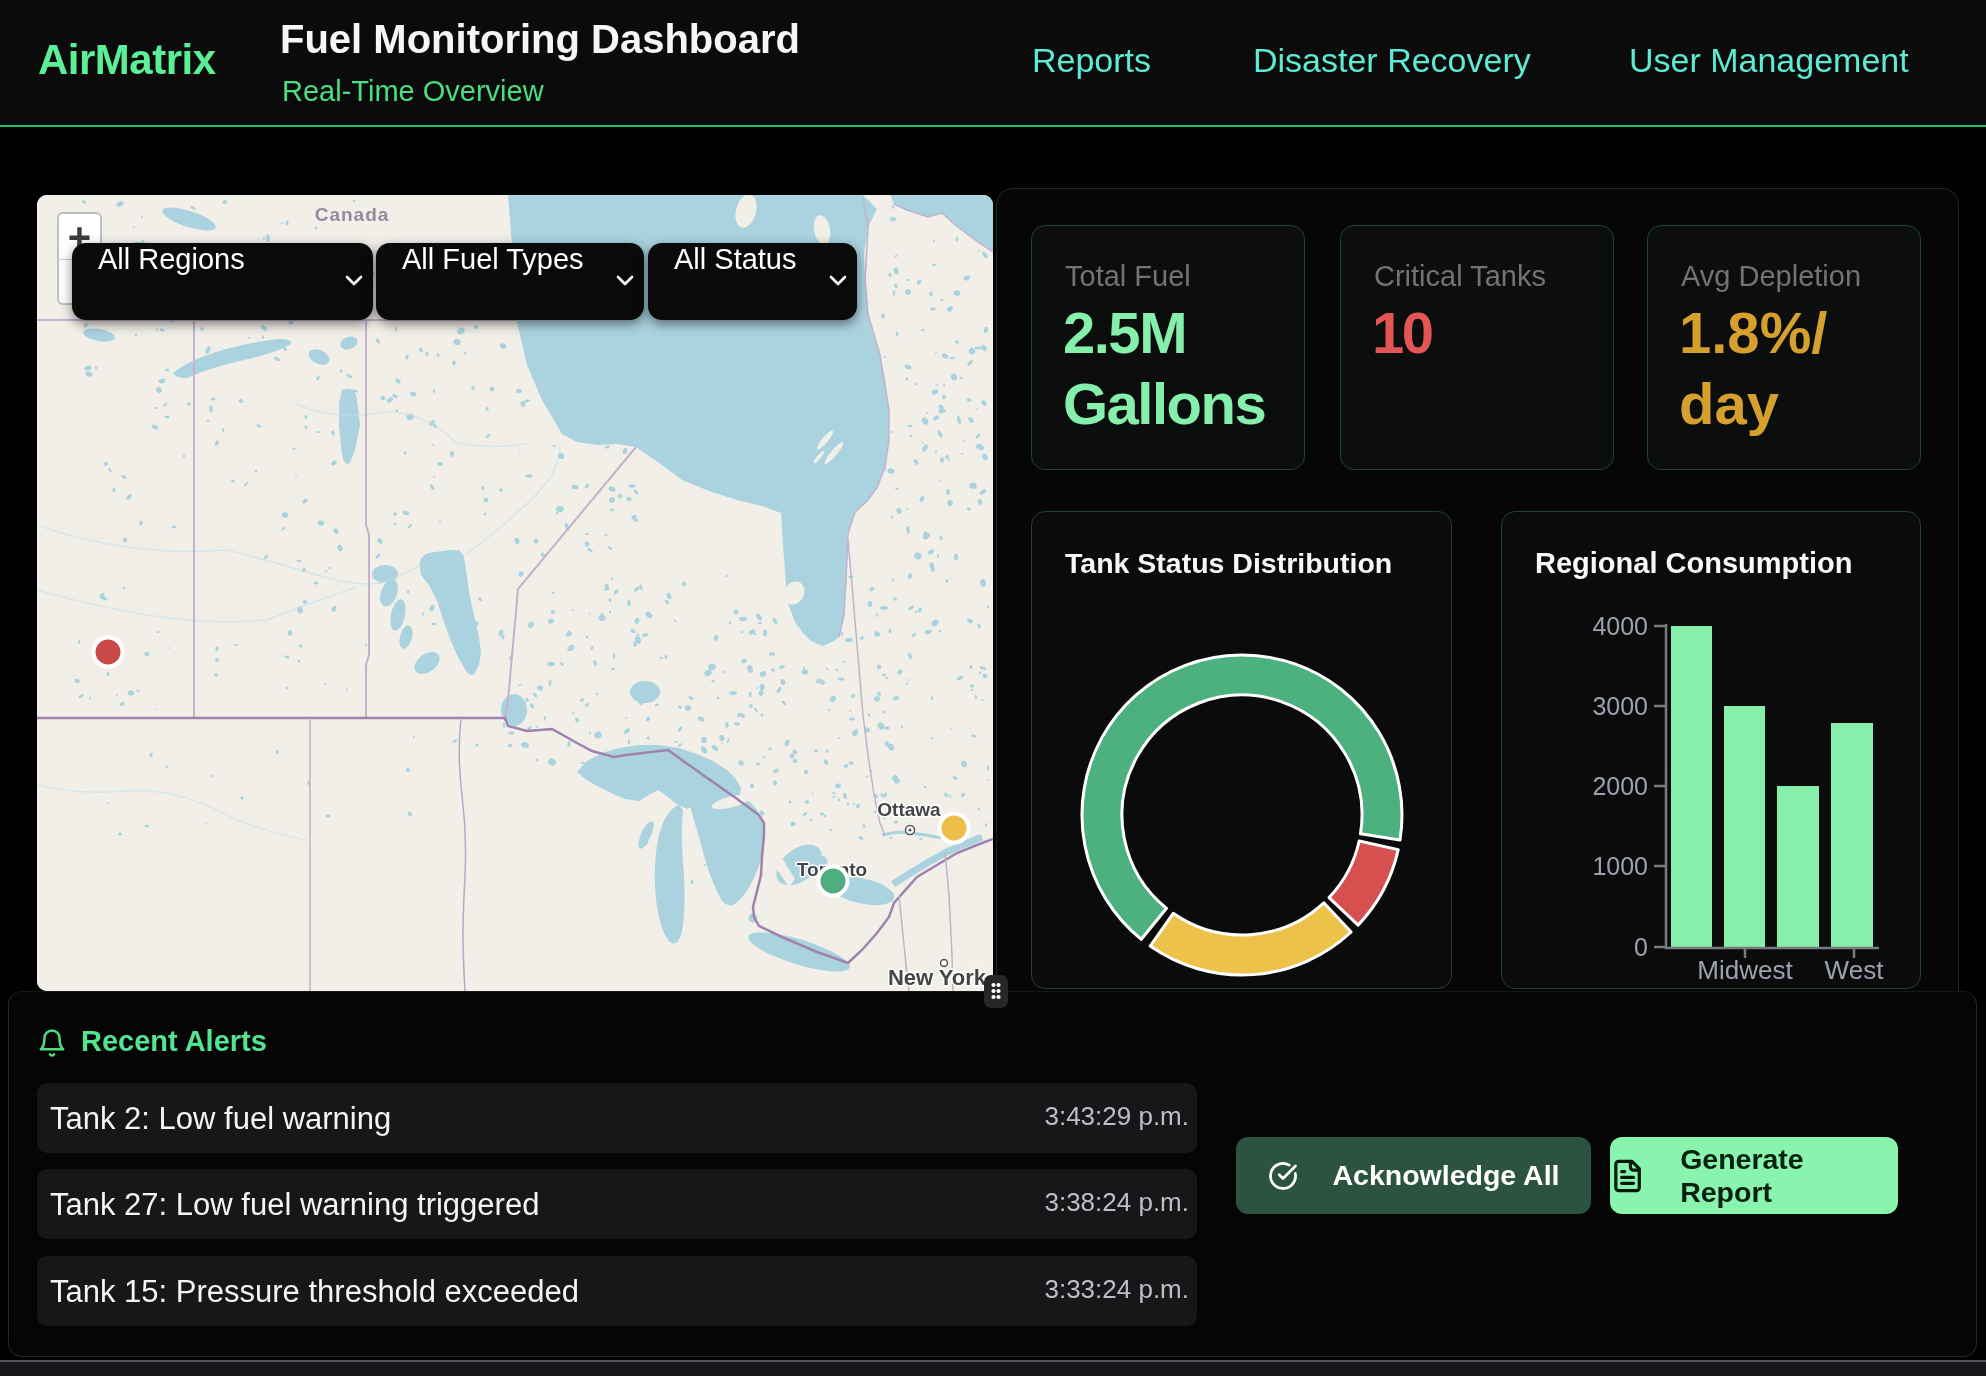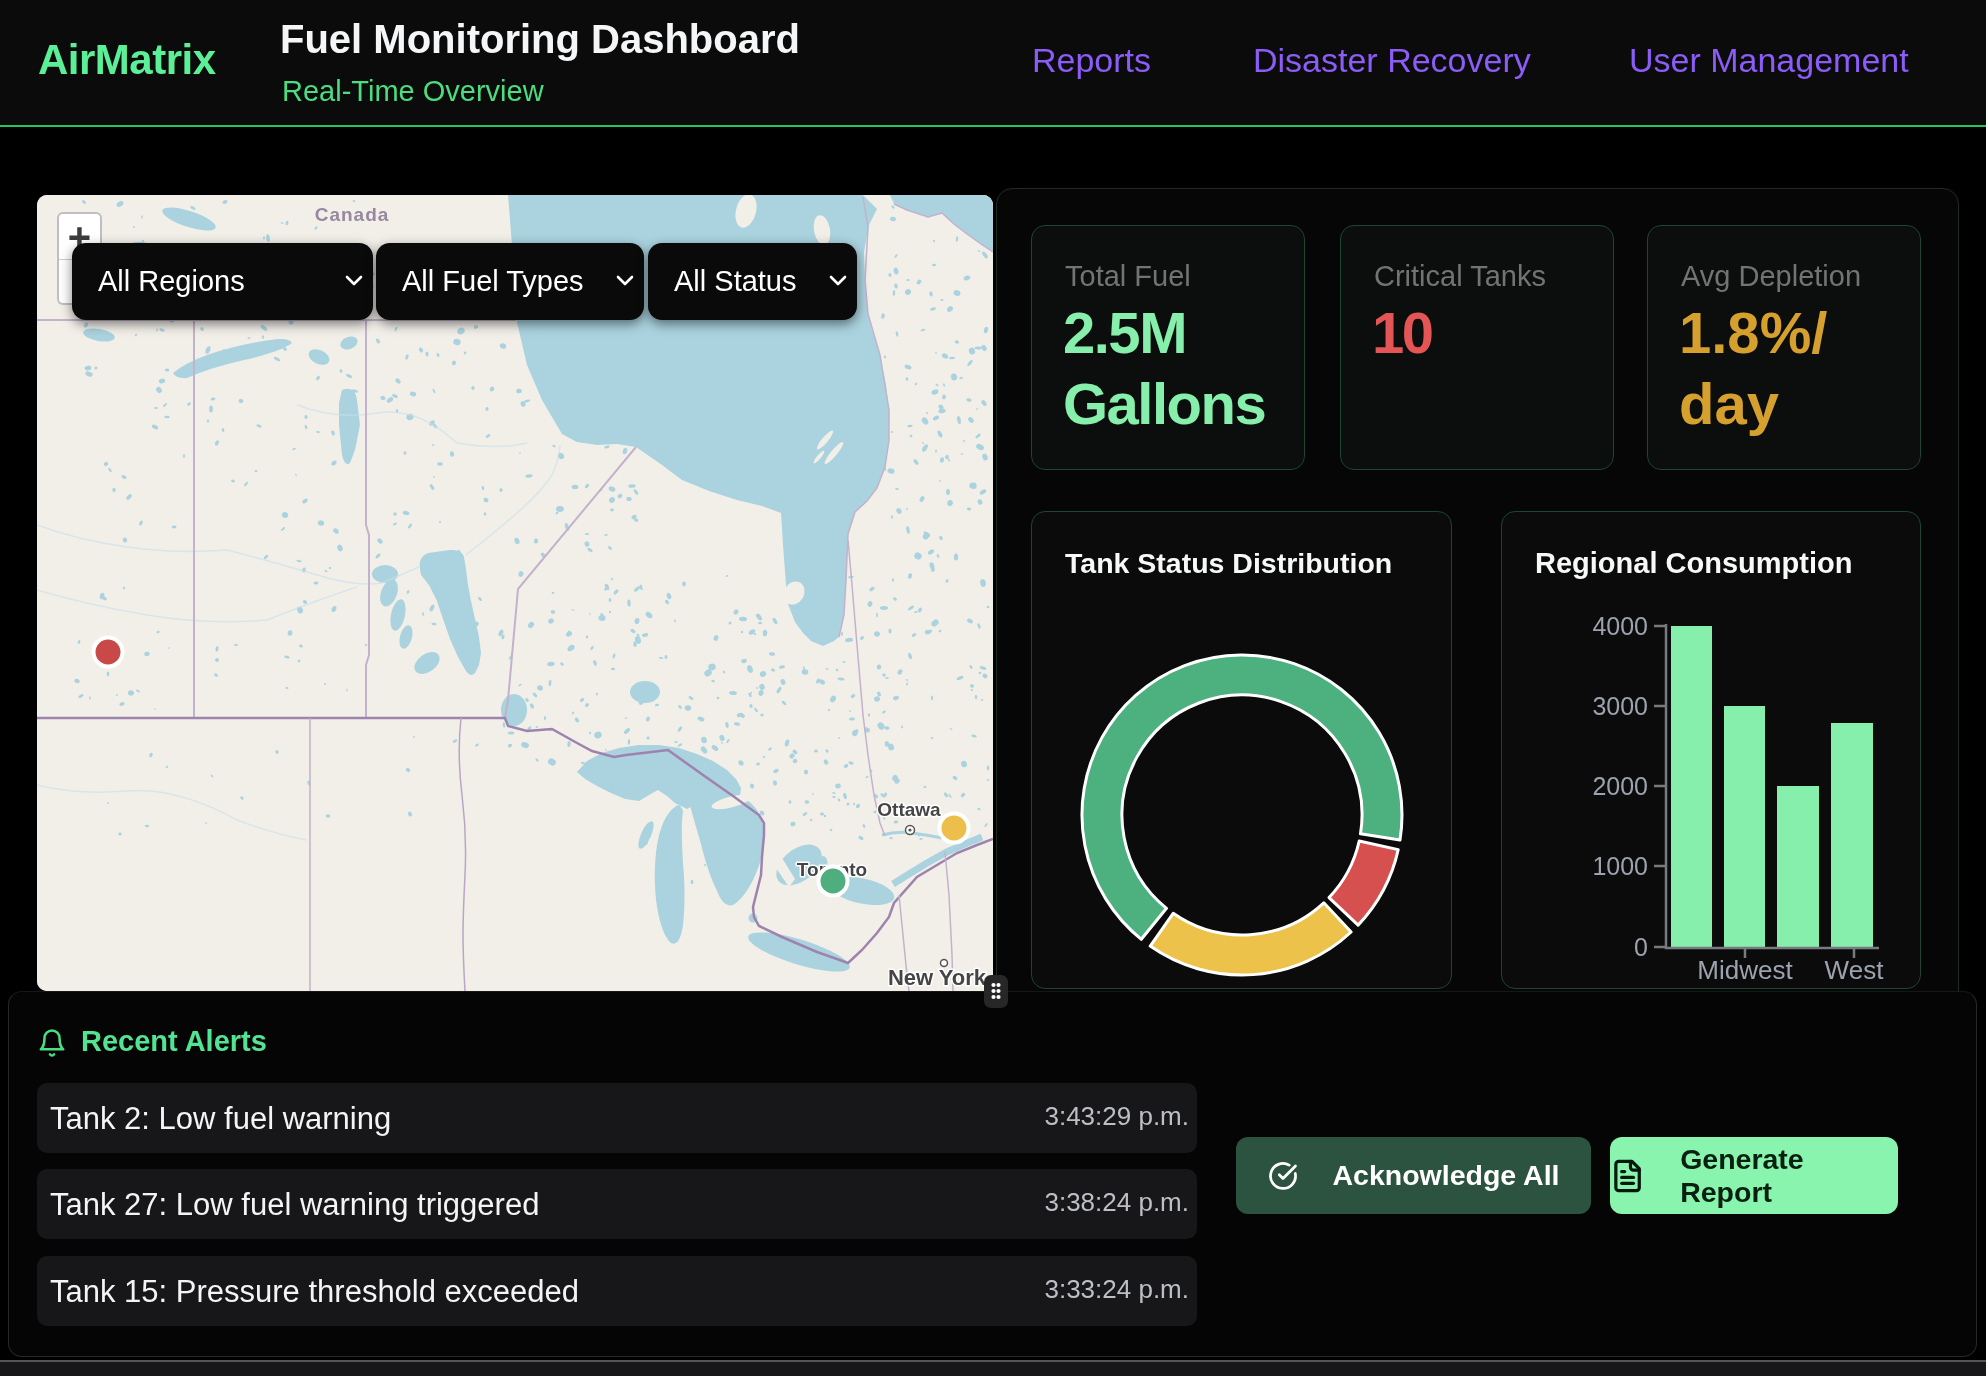--- a/index.html
+++ b/index.html
@@ -6,37 +6,37 @@
 html,body { width:1986px; height:1376px; background:#000; overflow:hidden;
   font-family:"Liberation Sans", sans-serif; }
 #page { position:relative; width:1986px; height:1376px; background:#000; }
 
 
 #header { position:absolute; left:0; top:0; width:1986px; height:127px;
   background:#0b0b0b; border-bottom:2px solid #22c55e; }
 #logo { position:absolute; left:38px; top:36px; font-size:42px; font-weight:bold; color:#5bf098; letter-spacing:-0.5px; }
 #htitle { position:absolute; left:280px; top:17px; font-size:40px; font-weight:bold; color:#f5f6f7; }
 #hsub { position:absolute; left:282px; top:75px; font-size:29px; color:#4ade80; }
-.nav { position:absolute; top:41px; font-size:34px; color:#8b5cf6; }
+.nav { position:absolute; top:41px; font-size:34px; color:#5eead4; }
 
 
 #map { position:absolute; left:37px; top:195px; width:956px; height:796px;
   border-radius:10px; overflow:hidden; background:#f2efe9; }
 
 
 #zoomctl { position:absolute; left:57px; top:212px; width:45px; height:93px;
   background:#fff; border:2px solid rgba(0,0,0,0.25); border-radius:6px; }
 #zoomctl .plus { position:absolute; left:0; top:0; width:41px; height:46px;
   color:#3c3c3c; font-size:40px; font-weight:bold; text-align:center; line-height:46px;
   border-bottom:1px solid #ccc; }
 
 
 .pill { position:absolute; top:243px; height:77px; background:#0a0a0b;
   border-radius:14px; color:#fff; font-size:29px;
-  box-shadow:0 4px 12px rgba(0,0,0,0.5); display:flex; align-items:center; }
+  box-shadow:0 4px 12px rgba(0,0,0,0.5); display:flex; align-items:flex-start; }
 .pill span { margin-left:26px; }
 .pill svg { position:absolute; right:10px; top:32px; }
 #pill1 { left:72px;  width:301px; }
 #pill2 { left:376px; width:268px; }
 #pill3 { left:648px; width:209px; }
 
 
 #rpanel { position:absolute; left:996px; top:188px; width:963px; height:864px;
   border:1px solid #1e2b24; border-radius:16px; background:#060606; }
 

